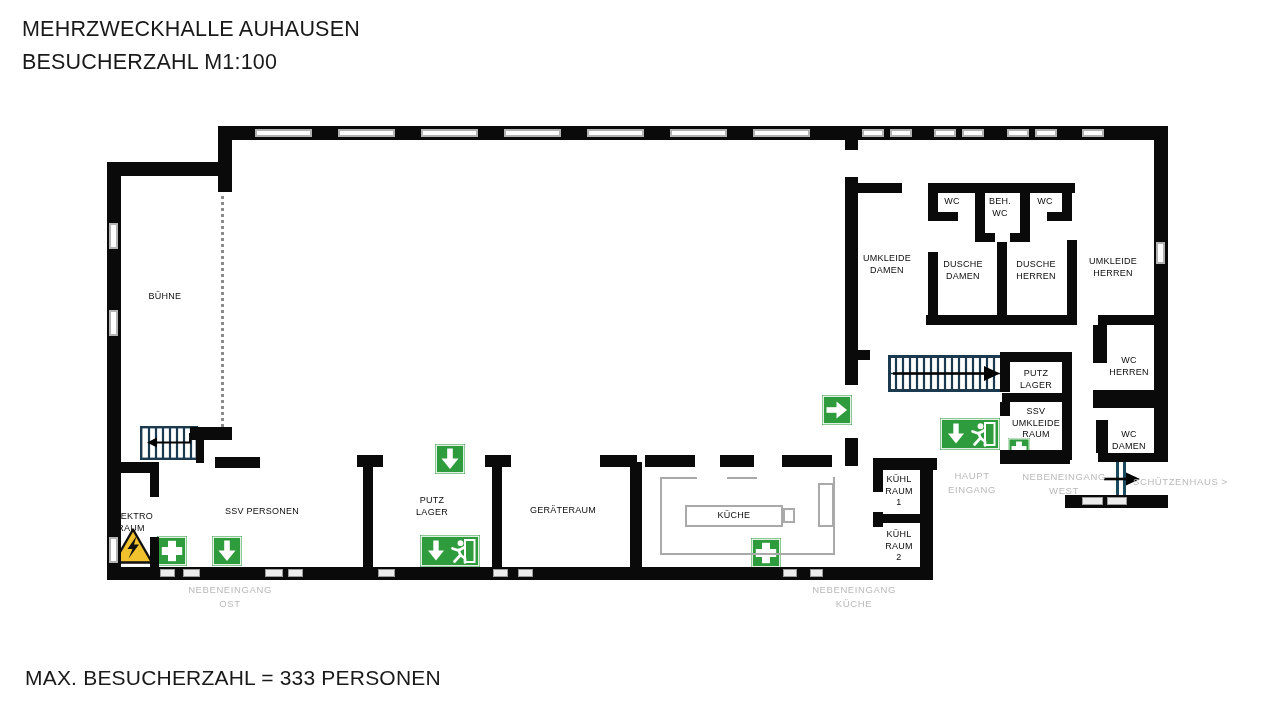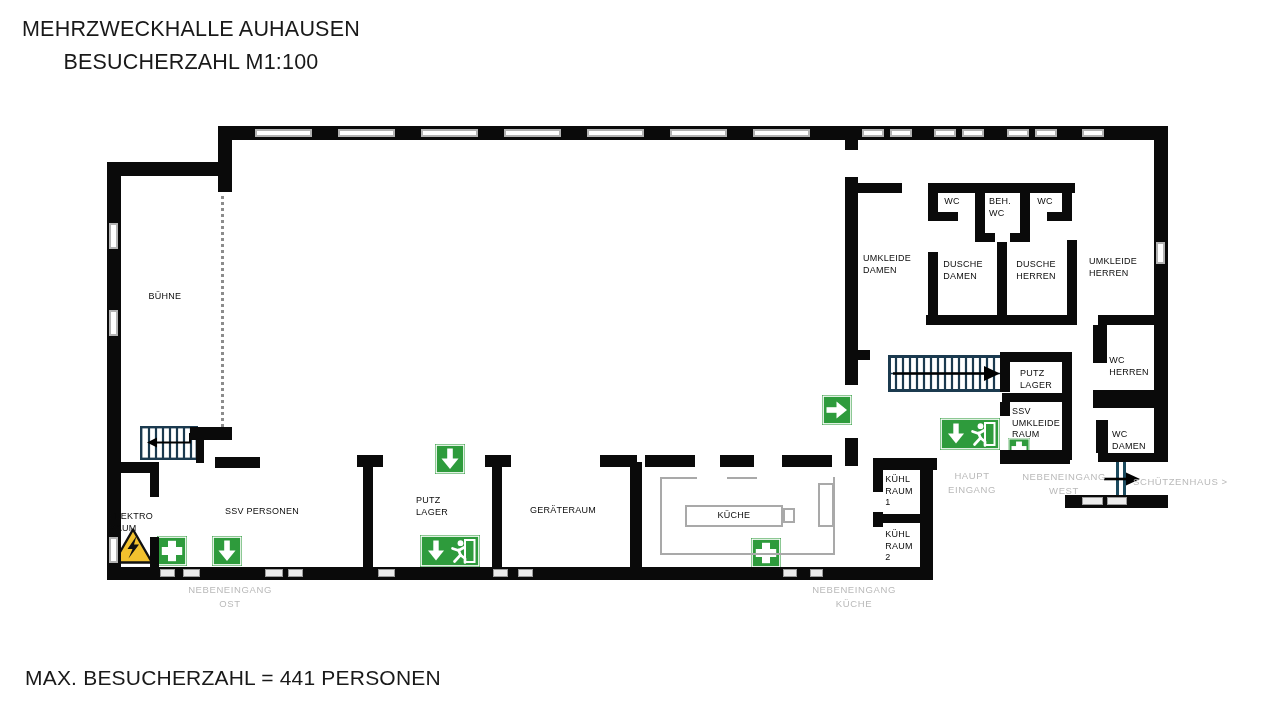--- a/index.html
+++ b/index.html
@@ -1,29 +1,29 @@
 <!DOCTYPE html>
 <html><head>
 <meta charset="utf-8">
 <style>
   html,body{margin:0;padding:0;background:#fff;}
   body{width:1280px;height:720px;position:relative;overflow:hidden;
        font-family:"Liberation Sans",sans-serif;}
   #plan{position:absolute;left:0;top:0;width:1280px;height:720px;}
   .title{position:absolute;left:22px;top:13px;font-size:21.5px;font-weight:500;
-         color:#191919;line-height:1.52;letter-spacing:.2px;text-align:center;}
+         color:#191919;line-height:1.52;letter-spacing:.2px;}
   .footer{position:absolute;left:25px;top:666px;font-size:21px;font-weight:500;
           color:#191919;letter-spacing:.2px;}
   .wall{position:absolute;background:#0a0a0a;}
   .window{position:absolute;background:#fff;border:2px solid #b3b3b3;box-sizing:border-box;}
   .door{position:absolute;background:#ececec;border:1px solid #9b9b9b;box-sizing:border-box;}
   .furn-line{position:absolute;background:#a9a9a9;}
   .furn-box{position:absolute;border:2px solid #a9a9a9;box-sizing:border-box;background:#fff;}
   .room-label{position:absolute;transform:translate(-50%,-50%);font-size:9px;line-height:1.3;
-         color:#0c0c0c;white-space:pre-line;letter-spacing:.25px;}
+         color:#0c0c0c;text-align:center;white-space:pre-line;letter-spacing:.25px;}
   .entry-label{position:absolute;transform:translate(-50%,-50%);font-size:9.5px;line-height:1.45;
          color:#b9b9b9;text-align:center;white-space:pre-line;letter-spacing:.6px;}
   .entry-label.left-align{transform:translate(0,-50%);text-align:left;}
   .dotted-line{position:absolute;width:0;border-left:3px dotted #8c8c8c;}
   .sign{position:absolute;}
   .door-leaf{position:absolute;box-sizing:border-box;background:#fff;
          border-left:3px solid #1b4a5e;border-right:3px solid #1b4a5e;}
 </style>
 </head>
 <body>
@@ -128,21 +128,21 @@
     <path d="M5 18.5 H97" stroke="#000" stroke-width="2.4"></path>
     <polygon points="96,11 96,26 112,18.5" fill="#000"></polygon>
   </svg>
 
   <div class="door-leaf" style="left:1116px;top:460px;width:10px;height:39px;"></div>
   <svg class="sign" style="left:1102px;top:468px" width="40" height="22" viewBox="0 0 40 22">
     <path d="M2 11 H26" stroke="#000" stroke-width="2.6"></path>
     <polygon points="24,4.5 24,17.5 38,11" fill="#000"></polygon>
   </svg>
 
-  <div class="footer">MAX. BESUCHERZAHL = 441 PERSONEN</div>
+  <div class="footer">MAX. BESUCHERZAHL = 333 PERSONEN</div>
 <div class="wall" style="left: 218px; top: 126px; width: 950px; height: 14px;"></div>
     <div class="wall" style="left: 107px; top: 162px; width: 125px; height: 14px;"></div>
     <div class="wall" style="left: 107px; top: 162px; width: 14px; height: 418px;"></div>
     <div class="wall" style="left: 107px; top: 567px; width: 826px; height: 13px;"></div>
     <div class="wall" style="left: 218px; top: 140px; width: 14px; height: 52px;"></div>
     <div class="wall" style="left: 845px; top: 140px; width: 13px; height: 10px;"></div>
     <div class="wall" style="left: 845px; top: 177px; width: 13px; height: 208px;"></div>
     <div class="wall" style="left: 845px; top: 350px; width: 25px; height: 10px;"></div>
     <div class="wall" style="left: 845px; top: 438px; width: 13px; height: 28px;"></div>
     <div class="wall" style="left: 852px; top: 183px; width: 50px; height: 10px;"></div>

